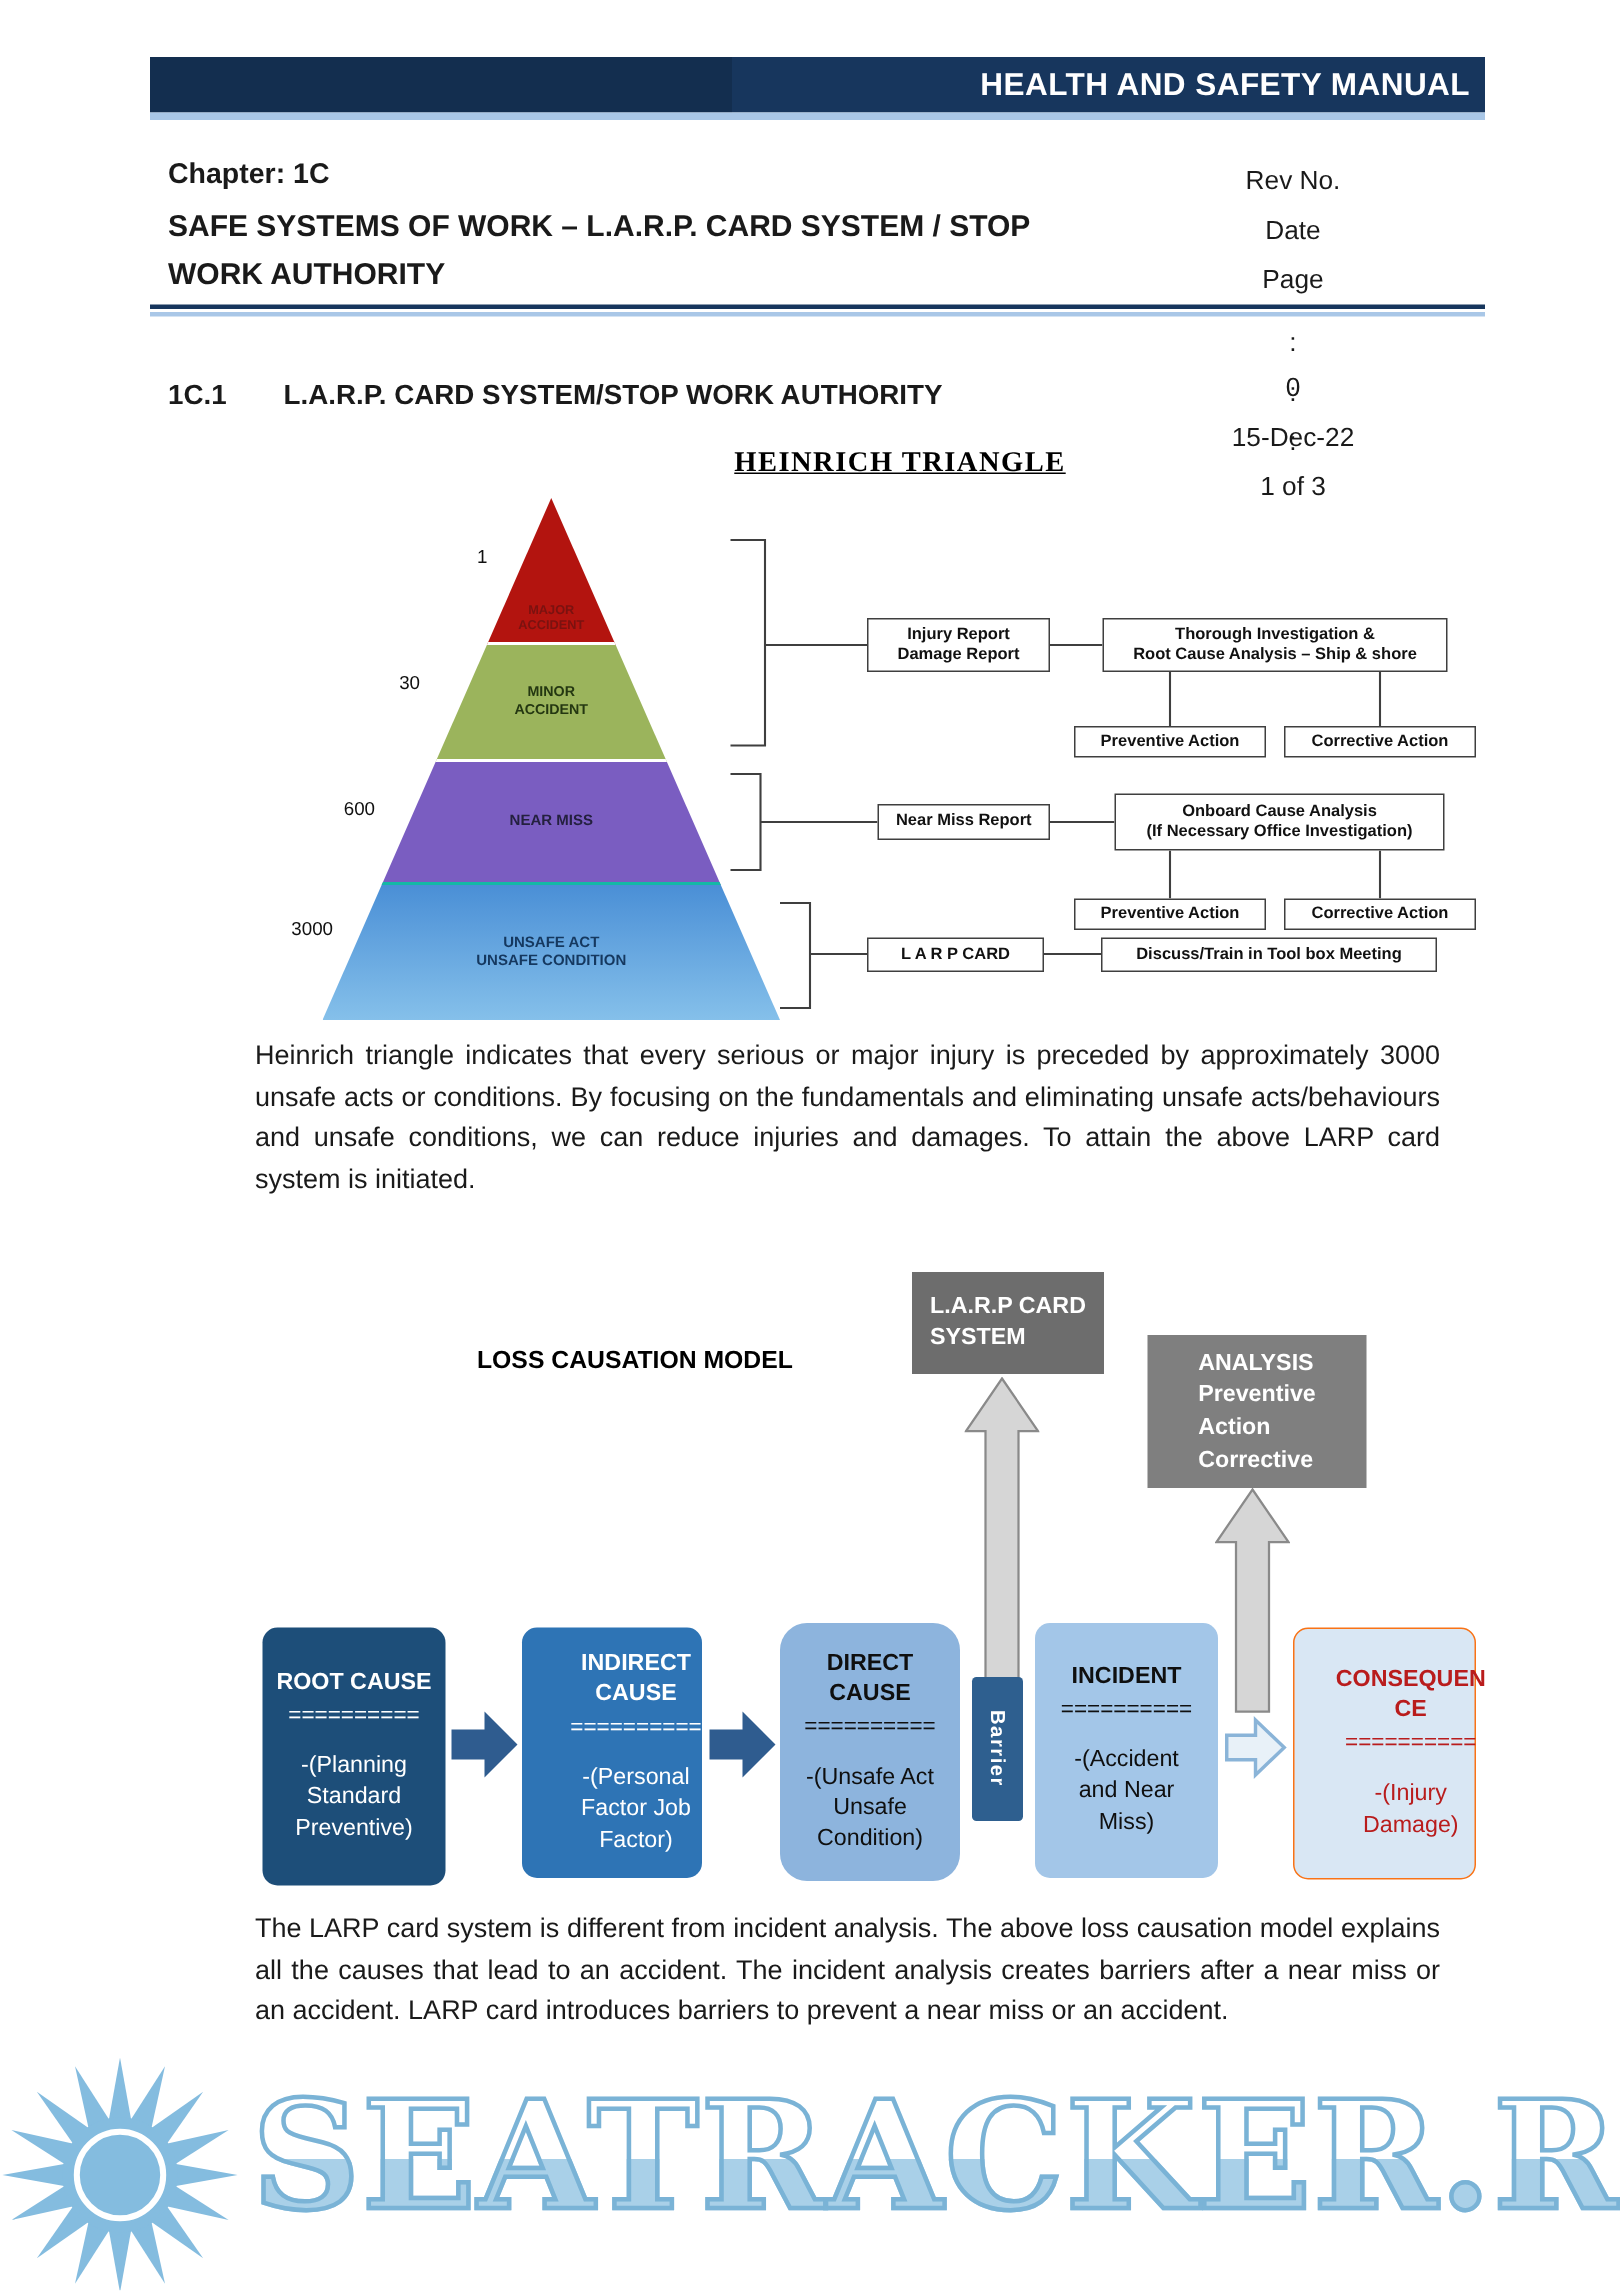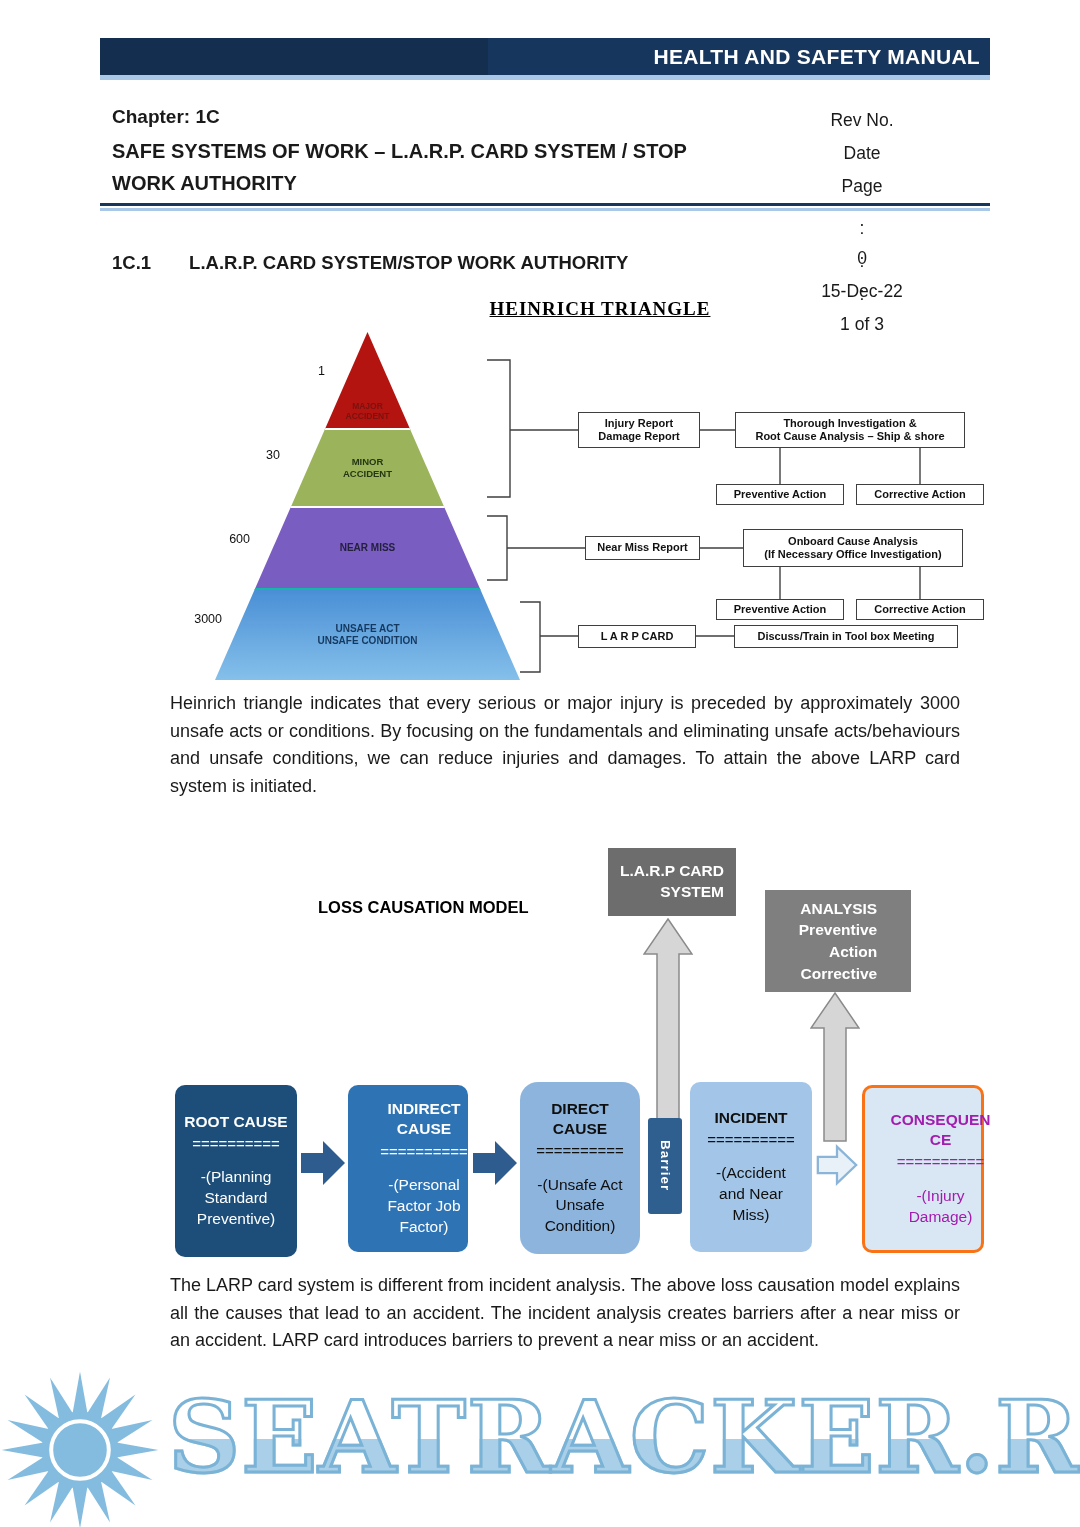--- a/index.html
+++ b/index.html
@@ -78,21 +78,21 @@
   
   .para { position:absolute; left:170px; width:790px; margin:0; font-size:18px;
           line-height:27.5px; text-align:justify; color:#1a1a1a; }
   .para1 { top:690px; }
   .para2 { top:1272px; }
 
   
   .loss { position:absolute; left:100px; top:840px; width:900px; height:425px; }
   .loss-label { position:absolute; left:218px; top:58px; font-weight:bold; font-size:16.5px; color:#000; }
   .gray-box {
-    position:absolute; display:flex; align-items:center; justify-content:center; text-align:right;
+    position:absolute; display:flex; align-items:center; justify-content:center; text-align:left;
     color:#fff; font-weight:bold; white-space:pre-line;
   }
   .larp-box     { left:508px; top:8px;  width:128px; height:68px;  background:#6d6d6d; font-size:15.5px; line-height:1.35; }
   .analysis-box { left:665px; top:50px; width:146px; height:102px; background:#7f7f7f; font-size:15.5px; line-height:1.4; }
 
   .up-arrow { position:absolute; }
   .up1 { left:543px; top:78px; }
   .up2 { left:710px; top:152px; }
   .chev { position:absolute; }
   .ar1 { left:200px; top:300px; }
@@ -103,21 +103,21 @@
     position:absolute; box-sizing:border-box; border-radius:10px; padding:6px 4px;
     display:flex; flex-direction:column; align-items:center; justify-content:center; text-align:center;
   }
   .stage-title   { font-weight:bold; font-size:15.5px; line-height:1.3; white-space:pre-line; }
   .stage-divider { font-size:15px; line-height:1.3; margin:2px 0 14px; }
   .stage-detail  { font-size:15.5px; line-height:1.35; white-space:pre-line; }
   .st-root        { left:75px;  top:245px; width:122px; height:172px; background:#1d4e79; color:#fff; }
   .st-indirect    { left:248px; top:245px; width:120px; height:167px; background:#2e74b5; color:#fff;padding-left:36px; }
   .st-direct      { left:420px; top:242px; width:120px; height:172px; background:#8db4dd; color:#0f0f0f;border-radius:18px; }
   .st-incident    { left:590px; top:242px; width:122px; height:170px; background:#a3c6e8; color:#0f0f0f; }
-  .st-consequence { left:762px; top:245px; width:122px; height:168px; background:#d9e7f4; color:#a21caf; border:3px solid #f97316;padding-left:39px; }
+  .st-consequence { left:762px; top:245px; width:122px; height:168px; background:#d9e7f4; color:#b91c1c; border:1px solid #f97316;padding-left:39px; }
 
   .barrier {
     position:absolute; left:548px; top:278px; width:34px; height:96px; background:#2e5f8f;
     color:#fff; font-weight:bold; font-size:13.5px; letter-spacing:1px; border-radius:3px;
     display:flex; align-items:center; justify-content:center; writing-mode:vertical-rl;
   }
 
   
   .watermark { position:absolute; left:0; top:1360px; width:1080px; height:167px; }
   .sun-icon { position:absolute; left:0; top:10px; }

